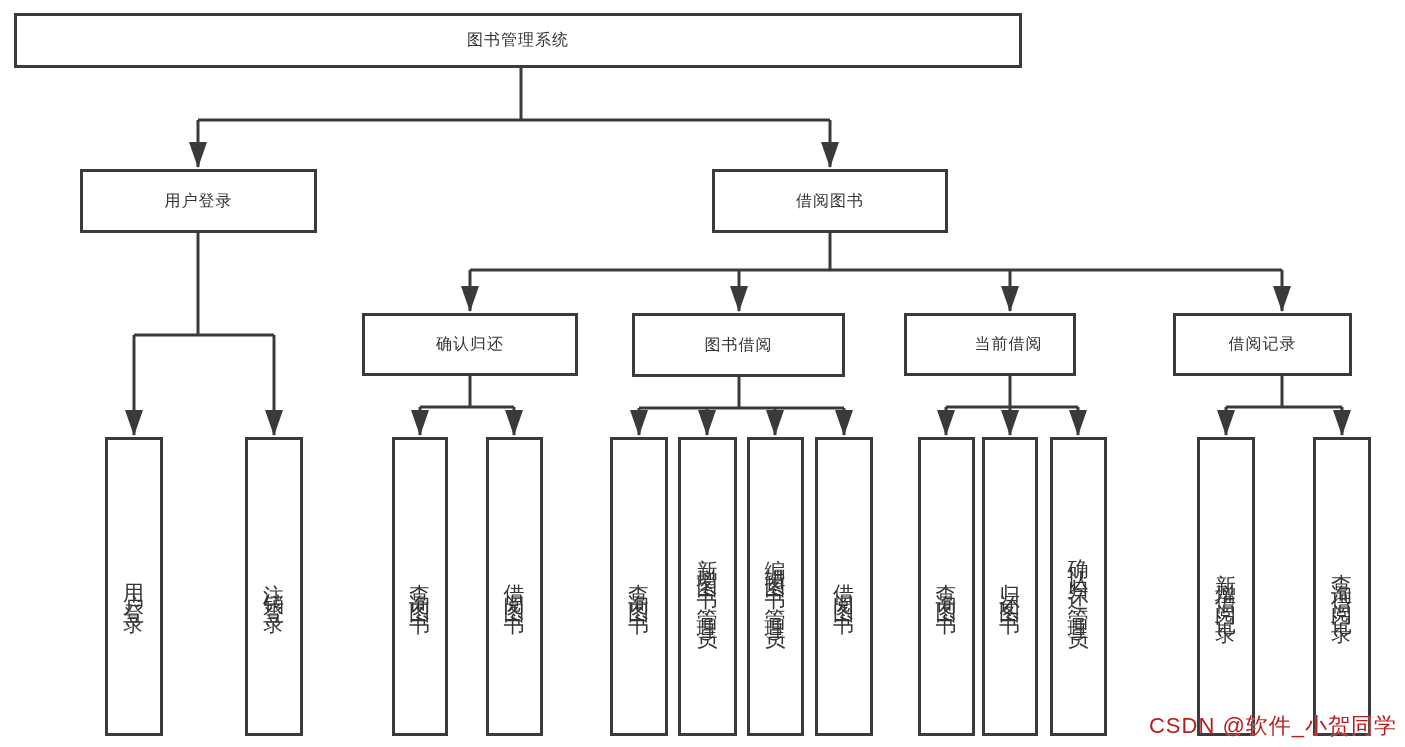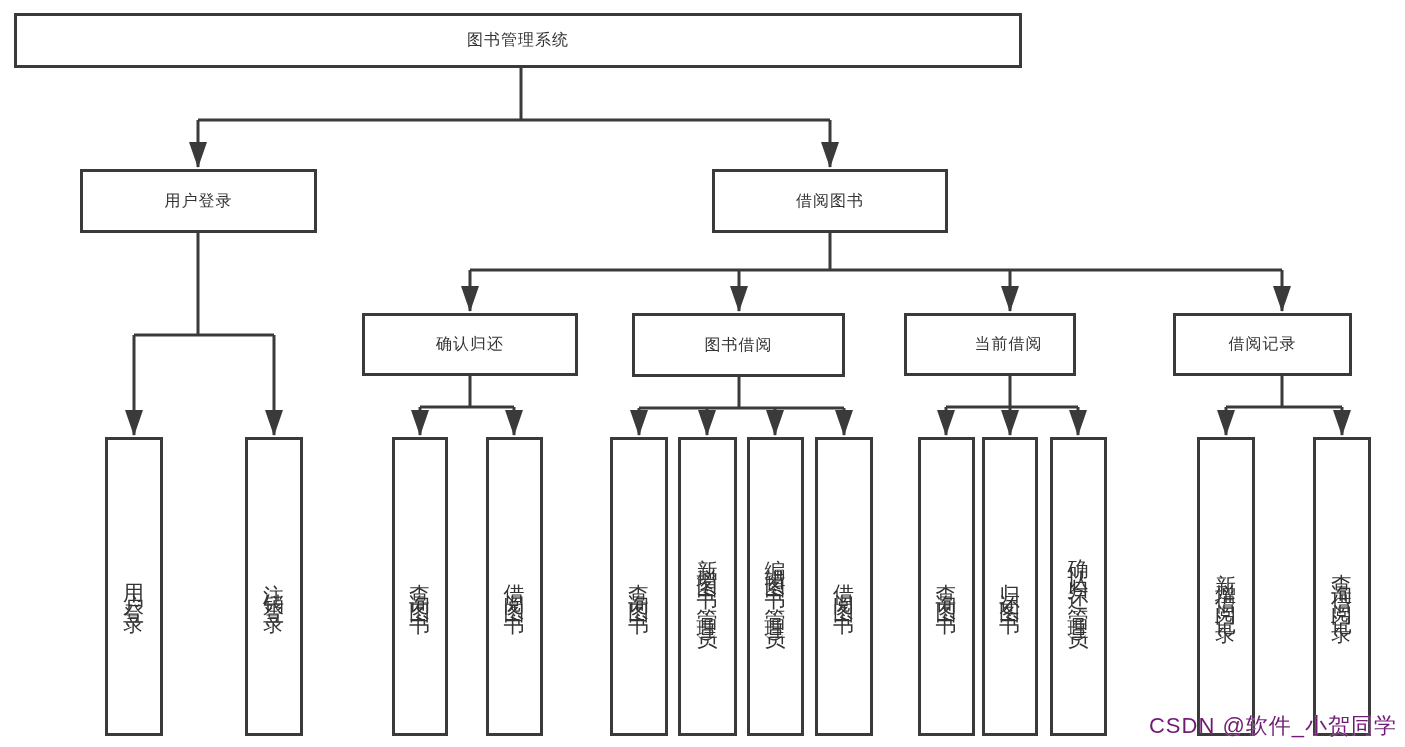--- a/index.html
+++ b/index.html
@@ -44,21 +44,21 @@
     line-height: 1;
     letter-spacing: 10px;
     color: #333333;
     white-space: nowrap;
   }
   #watermark {
     position: absolute;
     right: 8px;
     bottom: 6px;
     font-size: 22px;
-    color: #701a75;
+    color: #b91c1c;
     letter-spacing: 1px;
     z-index: 5;
     white-space: nowrap;
     text-shadow: 0 0 1px #ffffff;
   }
 </style>
 </head>
 <body>
 
 <div id="canvas">

